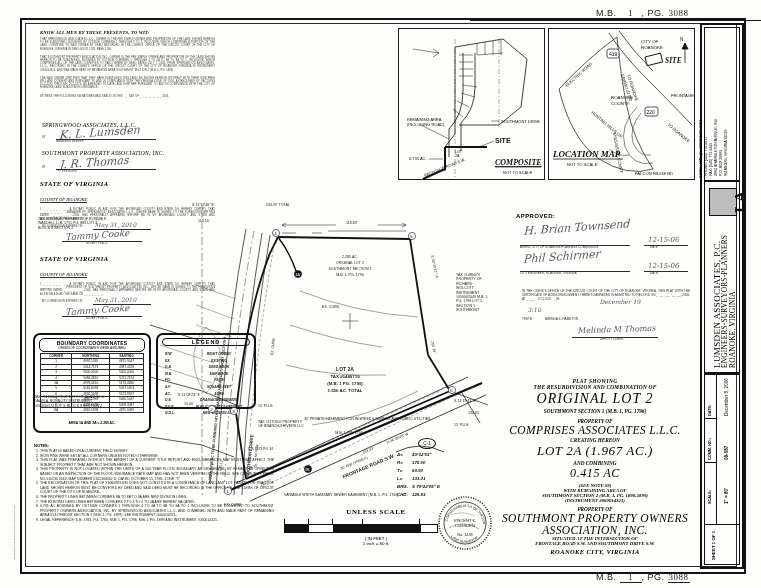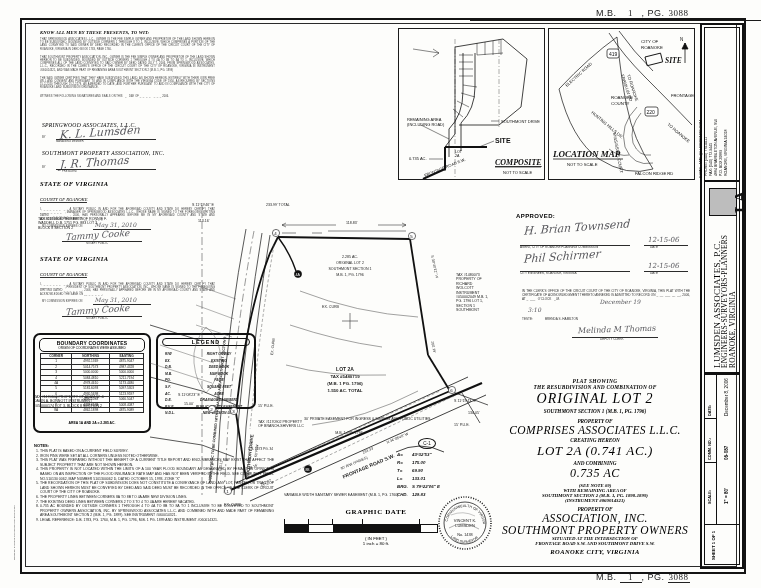--- a/index.html
+++ b/index.html
@@ -564,21 +564,21 @@
        <td style="font-size:4.4px;line-height:6px;font-style:italic;font-weight:bold;color:#111;">129.83</td>
      </tr>
         </tbody>
       </table>
   </div>
   <svg class="abs" style="left:392px;top:440px;" width="56" height="14">
     <path d="M4 12 Q28 0 52 12" fill="none" stroke="#111" stroke-width="0.8"></path>
   </svg>
 
   <div class="abs" style="left:300px;top:508px;width:152px;">
-    <div class="ser bold ctr" style="font-size:7px;letter-spacing:.6px;">GRAPHIC DATE</div>
+    <div class="ser bold ctr" style="font-size:7px;letter-spacing:.6px;">UNLESS SCALE</div>
     <div class="abs" style="left:-16px;top:16px;width:152px;height:7px;border:1px solid #111;">
       <div class="abs" style="left:0;top:0;width:24px;height:7px;background:#111;"></div>
       <div class="abs" style="left:48px;top:0;width:30px;height:7px;background:#111;"></div>
       <div class="abs" style="left:78px;top:0;width:58px;height:7px;background:#111;"></div>
     </div>
     <div class="abs" style="left:-16px;top:11px;width:152px;height:5px;">
       <div class="abs" style="left:0;top:0;width:1px;height:5px;background:#111;"></div>
       <div class="abs" style="left:24px;top:0;width:1px;height:5px;background:#111;"></div>
       <div class="abs" style="left:48px;top:0;width:1px;height:5px;background:#111;"></div>
       <div class="abs" style="left:78px;top:0;width:1px;height:5px;background:#111;"></div>
@@ -611,30 +611,30 @@
   </div>
 
   <div class="abs ctr" style="left:498px;top:378px;width:194px;">
     <div class="ser ital bold" style="font-size:5.4px;letter-spacing:.4px;">PLAT SHOWING</div>
     <div class="ser ital bold" style="font-size:5.4px;letter-spacing:.2px;">THE RESUBDIVISION AND COMBINATION OF</div>
     <div class="ser ital" style="font-size:14px;letter-spacing:1px;margin-top:1px;">ORIGINAL LOT 2</div>
     <div class="ser ital bold" style="font-size:5.2px;margin-top:1px;">SOUTHMONT SECTION 1 (M.B. 1, PG. 1796)</div>
     <div class="ser ital bold" style="font-size:5.2px;margin-top:4px;">PROPERTY OF</div>
     <div class="ser ital" style="font-size:11.5px;letter-spacing:.4px;">COMPRISES ASSOCIATES L.L.C.</div>
     <div class="ser ital bold" style="font-size:5.2px;margin-top:1px;">CREATING HEREON</div>
-    <div class="ser ital" style="font-size:13px;letter-spacing:.6px;">LOT 2A (0.741 AC.)</div>
+    <div class="ser ital" style="font-size:13px;letter-spacing:.6px;">LOT 2A (1.967 AC.)</div>
     <div class="ser ital bold" style="font-size:5.2px;margin-top:1px;">AND COMBINING</div>
-    <div class="ser ital" style="font-size:12px;letter-spacing:.6px;">0.735 AC</div>
+    <div class="ser ital" style="font-size:12px;letter-spacing:.6px;">0.415 AC</div>
     <div class="ser ital bold" style="font-size:4.8px;margin-top:2px;">(SEE NOTE #9)</div>
     <div class="ser ital bold" style="font-size:4.8px;">WITH REMAINING AREA OF</div>
     <div class="ser ital bold" style="font-size:4.8px;">SOUTHMONT SECTION 2 (M.B. 1, PG. 1898-1899)</div>
     <div class="ser ital bold" style="font-size:4.8px;">(INSTRUMENT #060014321)</div>
     <div class="ser ital bold" style="font-size:5.2px;margin-top:3px;">PROPERTY OF</div>
+    <div class="ser ital" style="font-size:11.5px;letter-spacing:.4px;">SOUTHMONT PROPERTY OWNERS</div>
     <div class="ser ital" style="font-size:11.5px;letter-spacing:.4px;">ASSOCIATION, INC.</div>
-    <div class="ser ital" style="font-size:11.5px;letter-spacing:.4px;">SOUTHMONT PROPERTY OWNERS</div>
     <div class="ser ital bold" style="font-size:4.8px;">SITUATED AT THE INTERSECTION OF</div>
     <div class="ser ital bold" style="font-size:4.8px;">FRONTAGE ROAD S.W. AND SOUTHMONT DRIVE S.W.</div>
     <div class="ser ital bold" style="font-size:6.5px;margin-top:2px;letter-spacing:.4px;">ROANOKE CITY, VIRGINIA</div>
   </div>
 
   <div class="tb" style="left:700px;top:23px;width:40px;height:542px;border:2px solid #111;">
 
     <div class="abs" style="left:2px;top:2px;width:34px;height:152px;border:1px solid #111;">
       <div class="tbv" style="left:9px;top:148px;font-size:3.6px;">4664 BRAMBLETON AVENUE, SW</div>
       <div class="tbv" style="left:14px;top:148px;font-size:3.6px;">P.O. BOX 20669</div>

